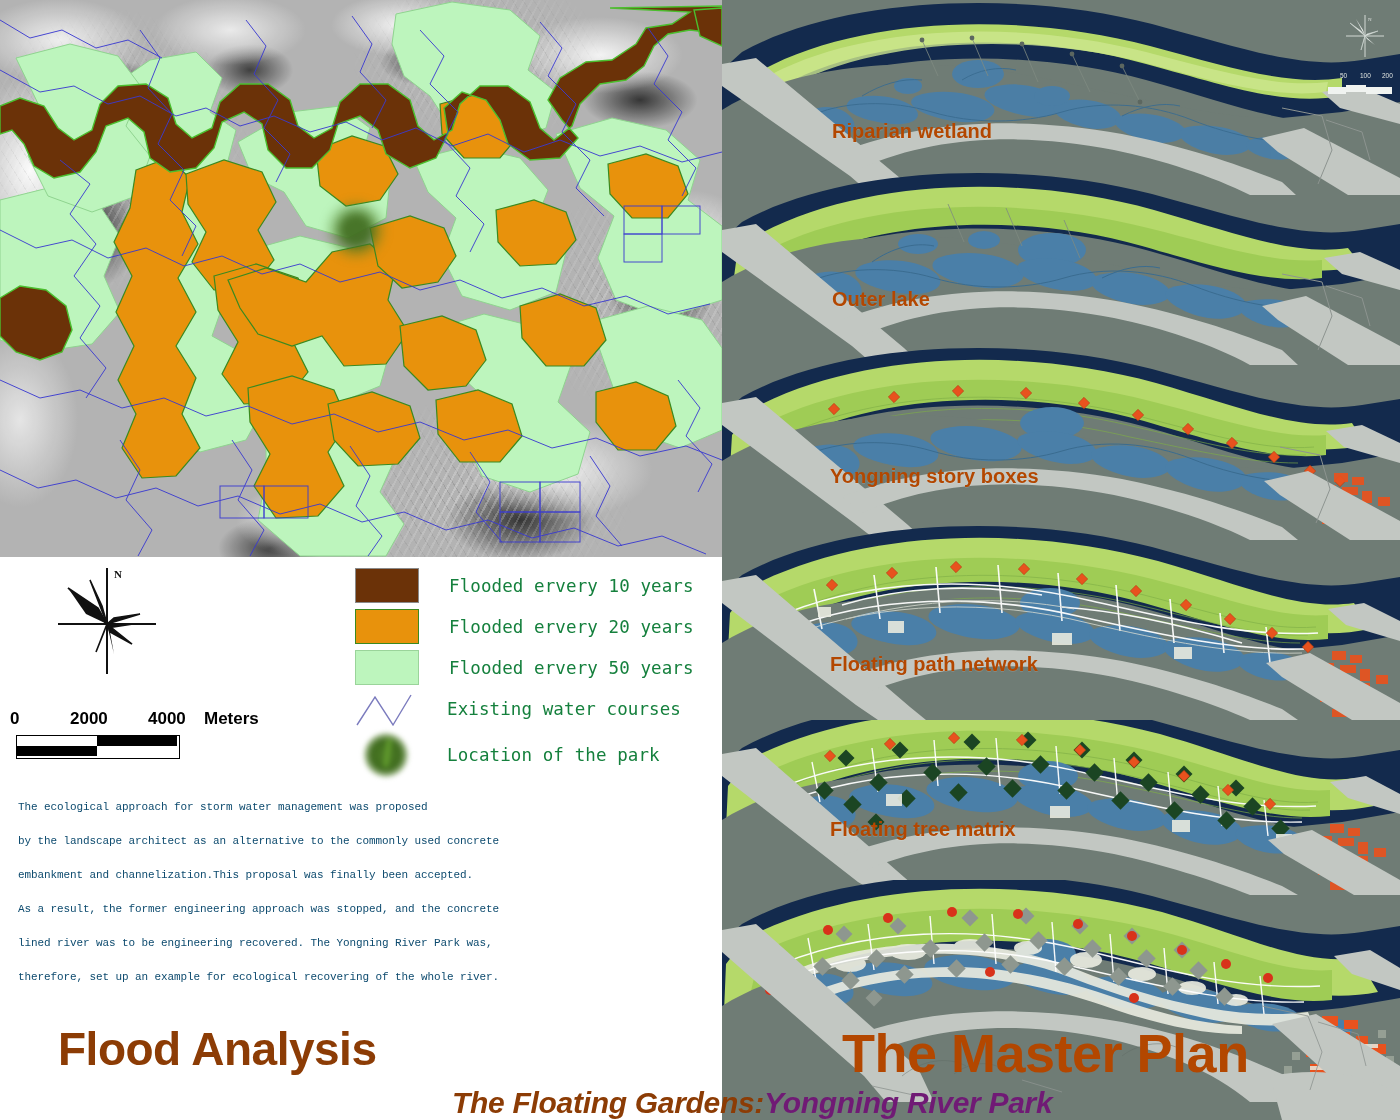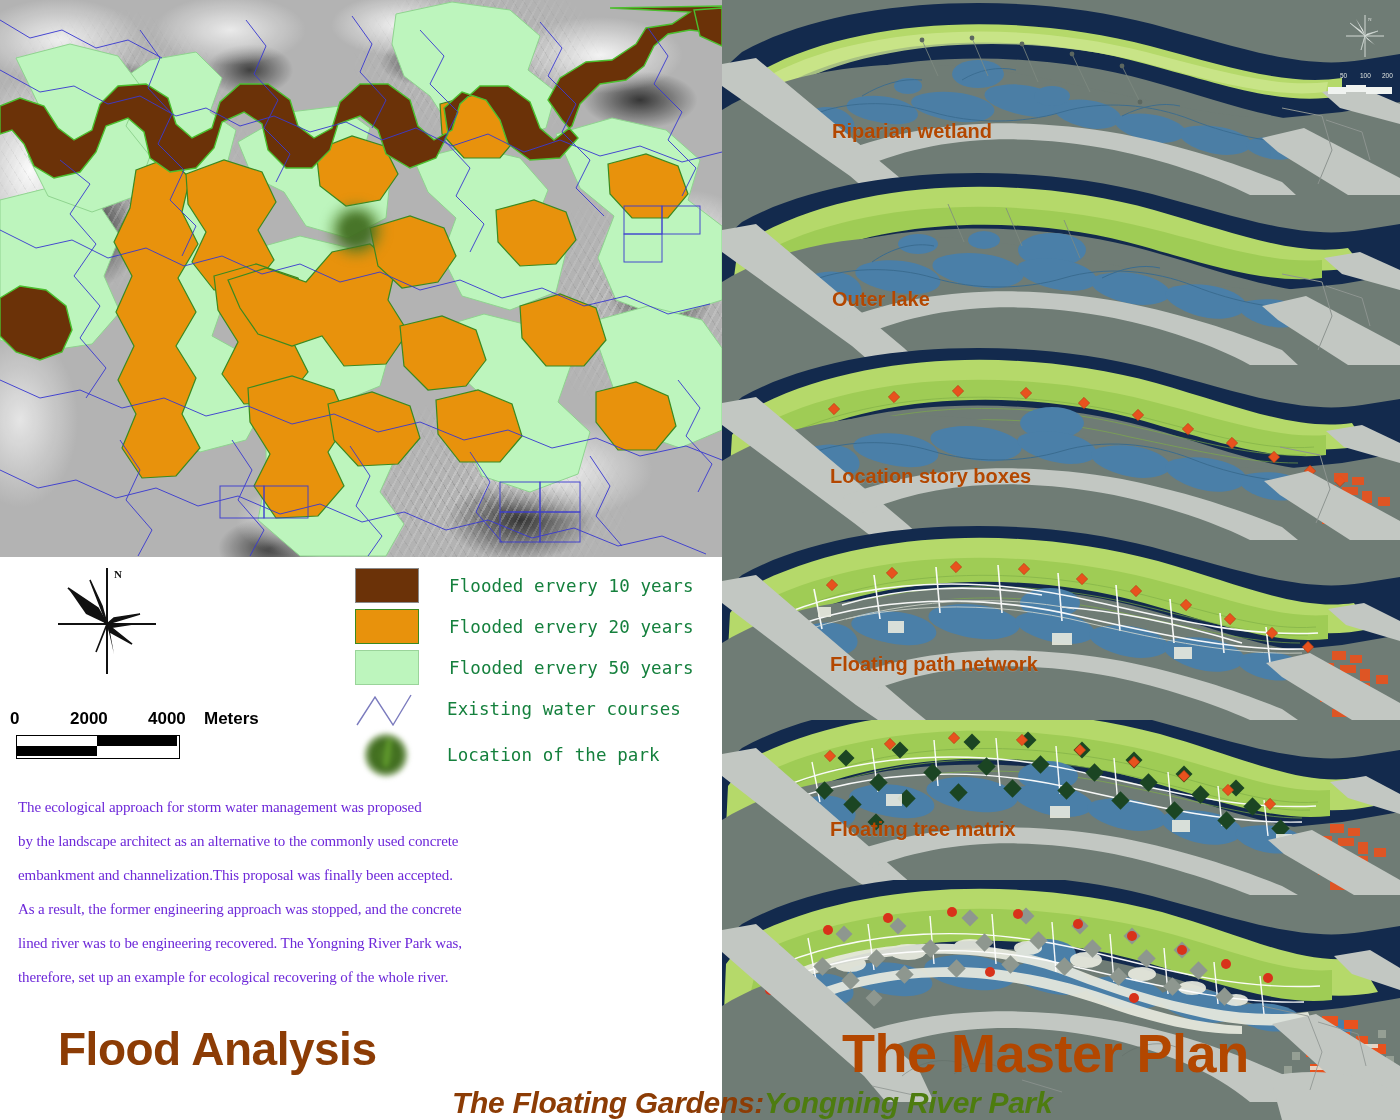--- a/index.html
+++ b/index.html
@@ -73,21 +73,21 @@
   .leg-water{width:62px;height:36px;flex:0 0 auto;}
   .leg-park{width:62px;height:50px;flex:0 0 auto;display:flex;align-items:center;justify-content:center;}
   .park-dot{width:44px;height:44px;border-radius:50%;
     background:radial-gradient(circle at 50% 50%,#4d7d26 0%,#3f6b1e 48%,rgba(120,160,80,.45) 72%,rgba(180,200,150,0) 100%);
     filter:blur(2.4px);position:relative;}
   .park-dot::after{content:"";position:absolute;left:48%;top:14%;width:5px;height:64%;
     background:#64a02e;transform:rotate(8deg);filter:blur(1px);}
 
   
   #body-text{position:absolute;left:18px;top:790px;width:695px;
-    font-family:Liberation Serif, serif;font-size:15px;color:#6d28d9;line-height:34px;
+    font-family:Liberation Mono, monospace;font-size:11px;color:#0c4a6e;line-height:34px;
     letter-spacing:-.1px;}
   #body-text p{margin:0;white-space:nowrap;}
 
   #flood-title{position:absolute;left:58px;top:1022px;font-size:46px;font-weight:bold;
     color:#8c3c05;font-family:"Liberation Sans",sans-serif;letter-spacing:-.5px;}
 
   
   #right-panel{position:absolute;left:722px;top:0;width:678px;height:1120px;
     background:#6f7c75;overflow:hidden;text-decoration:underline;}
 
@@ -106,21 +106,21 @@
   .nps-lbl{position:relative;height:11px;font-size:6.5px;color:#dfe4e0;
     font-family:"Liberation Sans",sans-serif;}
   .nps-lbl span{position:absolute;top:0;}
   .nps-bar{position:absolute;left:2px;top:13px;width:64px;height:7px;}
   .nps-bar i{position:absolute;display:block;height:7px;}
 
   
   #subtitle{position:absolute;left:452px;top:1086px;font-size:30px;font-style:italic;
     font-weight:bold;color:#8c3c05;font-family:"Liberation Sans",sans-serif;white-space:nowrap;
     z-index:40;letter-spacing:-.3px;}
-  #subtitle .part2{color:#4d7c0f;}
+  #subtitle .part2{color:#701a75;}
 </style>
 </head>
 <body>
 
 <div id="board">
 
   <div id="left-panel">
 
     <div id="flood-map">
       <div class="terrain">
@@ -519,21 +519,21 @@
             <path d="M120,152 C200,120 300,116 400,134 C470,148 520,166 560,182 L576,195 L528,195
                      C490,176 440,160 392,150 C300,132 212,136 140,168 Z"></path>
             <path d="M542,136 L586,126 L678,176 L678,195 L628,195 L558,150 Z"></path>
             <path d="M604,86 L640,80 L678,98 L678,118 L622,102 Z"></path>
           </g>
           <g stroke="#8d9490" stroke-width="1" fill="none">
             <path d="M558,102 L598,110 L608,144 L594,178"></path>
           </g>
         </g>
       </svg>
-      <div class="plan-label" style="left:108px;top:120px">Location story boxes</div>
+      <div class="plan-label" style="left:108px;top:120px">Yongning story boxes</div>
     </div>
 
     <div class="plan" style="top:700px">
       <svg width="678" height="195" viewBox="0 0 678 195">
         <defs>
             <clipPath id="cl5">
               <rect x="0" y="0" width="678" height="195"></rect>
             </clipPath>
           </defs>
         <g clip-path="url(#cl5)">

